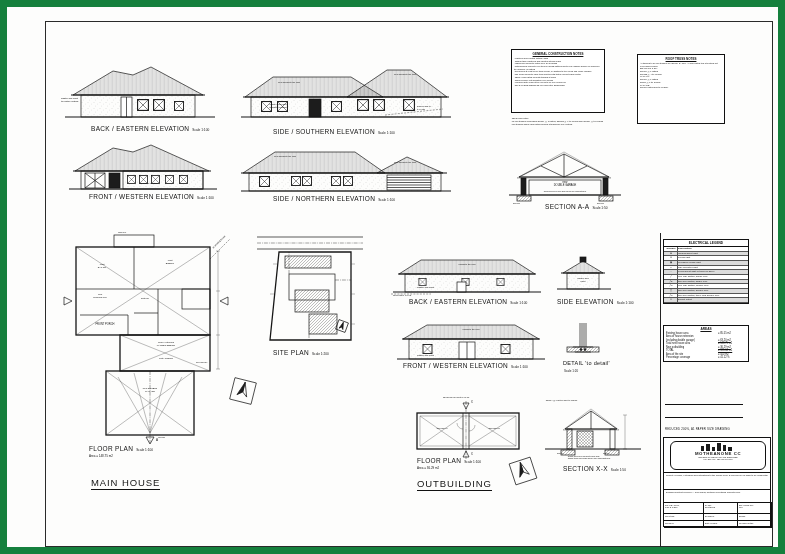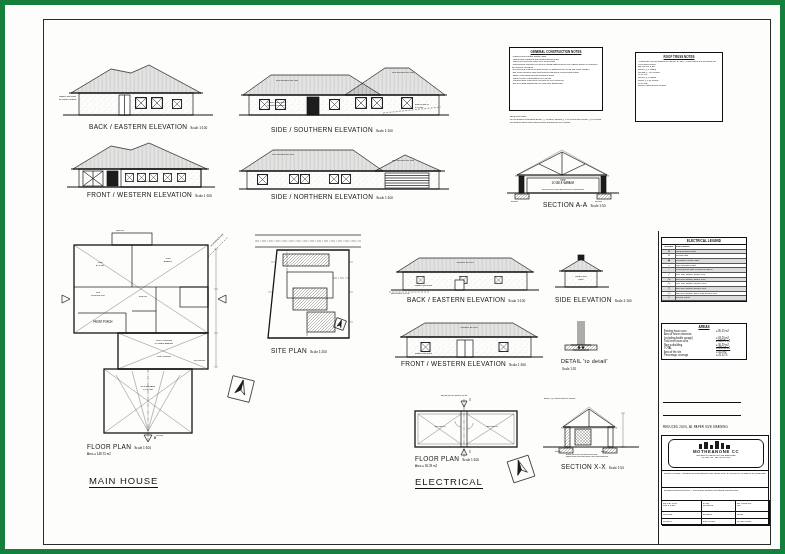--- a/index.html
+++ b/index.html
@@ -1,18 +1,18 @@
 <!DOCTYPE html>
 <html><head>
 <meta charset="utf-8">
 <style>
   *{margin:0;padding:0;box-sizing:border-box}
   html,body{width:785px;height:554px}
   body{background:#fbfbfa;font-family:"Liberation Sans",sans-serif;color:#141414;position:relative;overflow:hidden}
-  #page{position:absolute;inset:0;border:5px solid #15803d;background:#fdfdfc}
+  #page{position:absolute;inset:0;border:7px solid #15803d;background:#fdfdfc}
   #frame{position:absolute;left:38px;top:14px;width:728px;height:526px;border:1px solid #2a2a2a}
   .abs{position:absolute}
   .dwg{position:absolute}
   .dwg svg{display:block}
   .dwg :is(path,line,polyline,rect,polygon,circle){stroke:#161616;stroke-width:.7;fill:none}
   .dwg .g{stroke-width:1.15}
   .dwg .w{stroke-width:1.3}
   .dwg .thin{stroke-width:.35;stroke:#3c3c3c}
   .dwg .dash{stroke-dasharray:2,1.2;stroke-width:.4}
   .dwg .dd{stroke-dasharray:4,1,.9,1;stroke-width:.4}
@@ -392,21 +392,21 @@
     <span class="ann annc" style="left:14px;top:27px;width:30px;font-size:2.5px">OUTRM 1</span>
     <span class="ann annc" style="left:66px;top:27px;width:30px;font-size:2.5px">OUTRM 2</span>
     <span class="ann" style="left:30px;top:-5px;width:80px;font-size:2px">38x38x110 SP laid to 1:40 fall</span>
     <span class="ann" style="left:58px;top:0px;font-size:2.6px">X</span>
     <span class="ann" style="left:58px;top:52px;font-size:2.6px">X</span>
   </div>
   <div class="cap" style="left:410px;top:450px">
     <span>FLOOR PLAN</span><span class="sc">Scale 1:100</span>
   </div>
   <div class="area-lbl" style="left:410px;top:459px">Area = 36.29 m2</div>
-  <div class="big" style="left:410px;top:471px">ELECTRICAL</div>
+  <div class="big" style="left:410px;top:471px">OUTBUILDING</div>
 
   <div class="dwg" style="left:500px;top:448px;width:32px;height:32px">
     <svg viewBox="0 0 32 32" width="32" height="32">
       <g transform="rotate(-18 16 16)">
         <rect x="5" y="5" width="22" height="22"></rect>
         <polygon points="16,7 16,17 11,21" style="fill:#1c1c1c"></polygon>
         <polygon points="16,7 21,21 16,17"></polygon>
       </g>
     </svg>
   </div>

